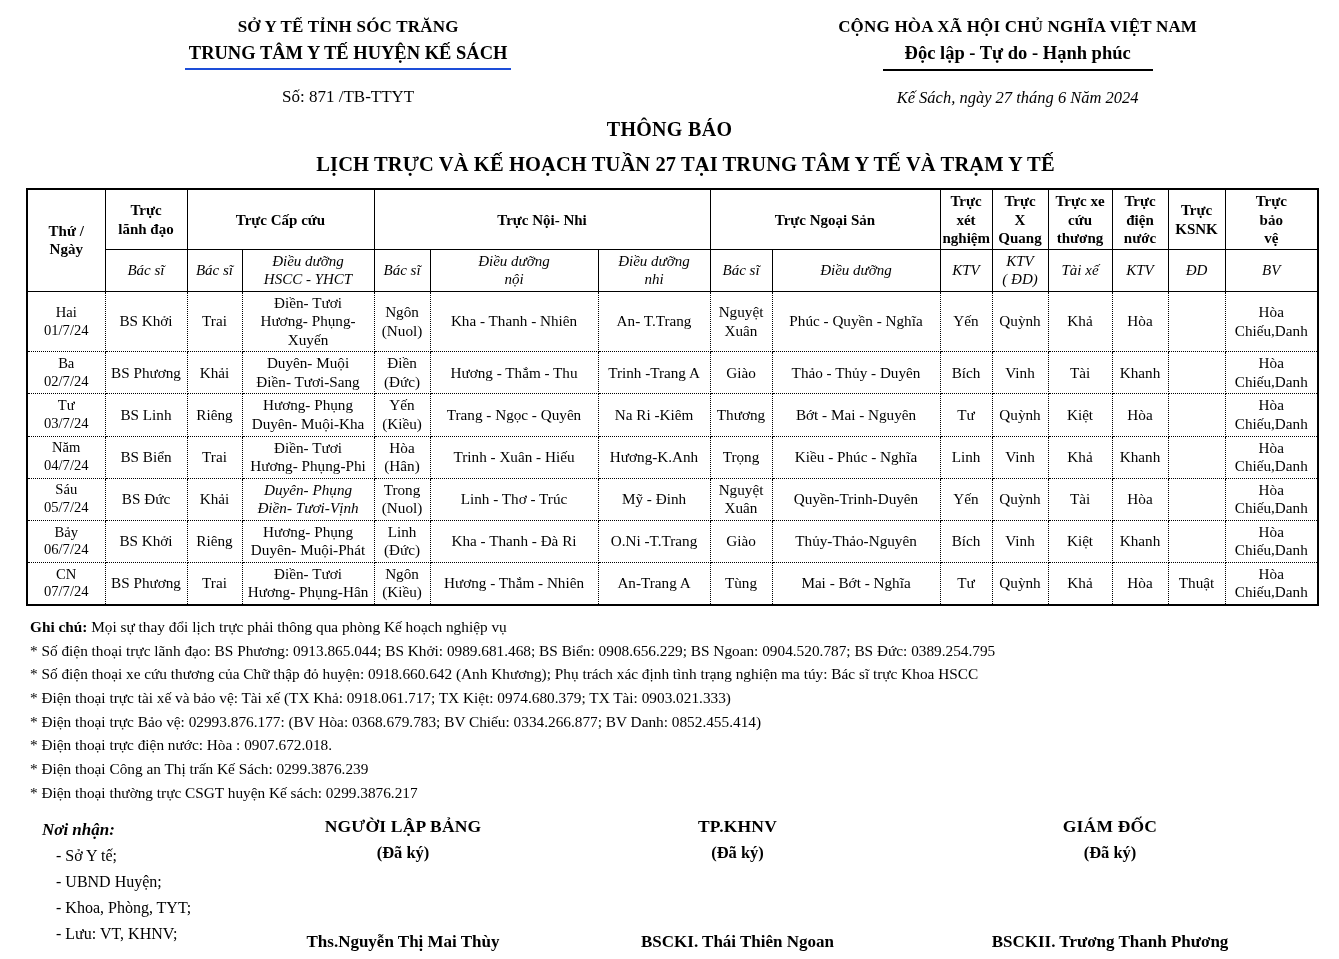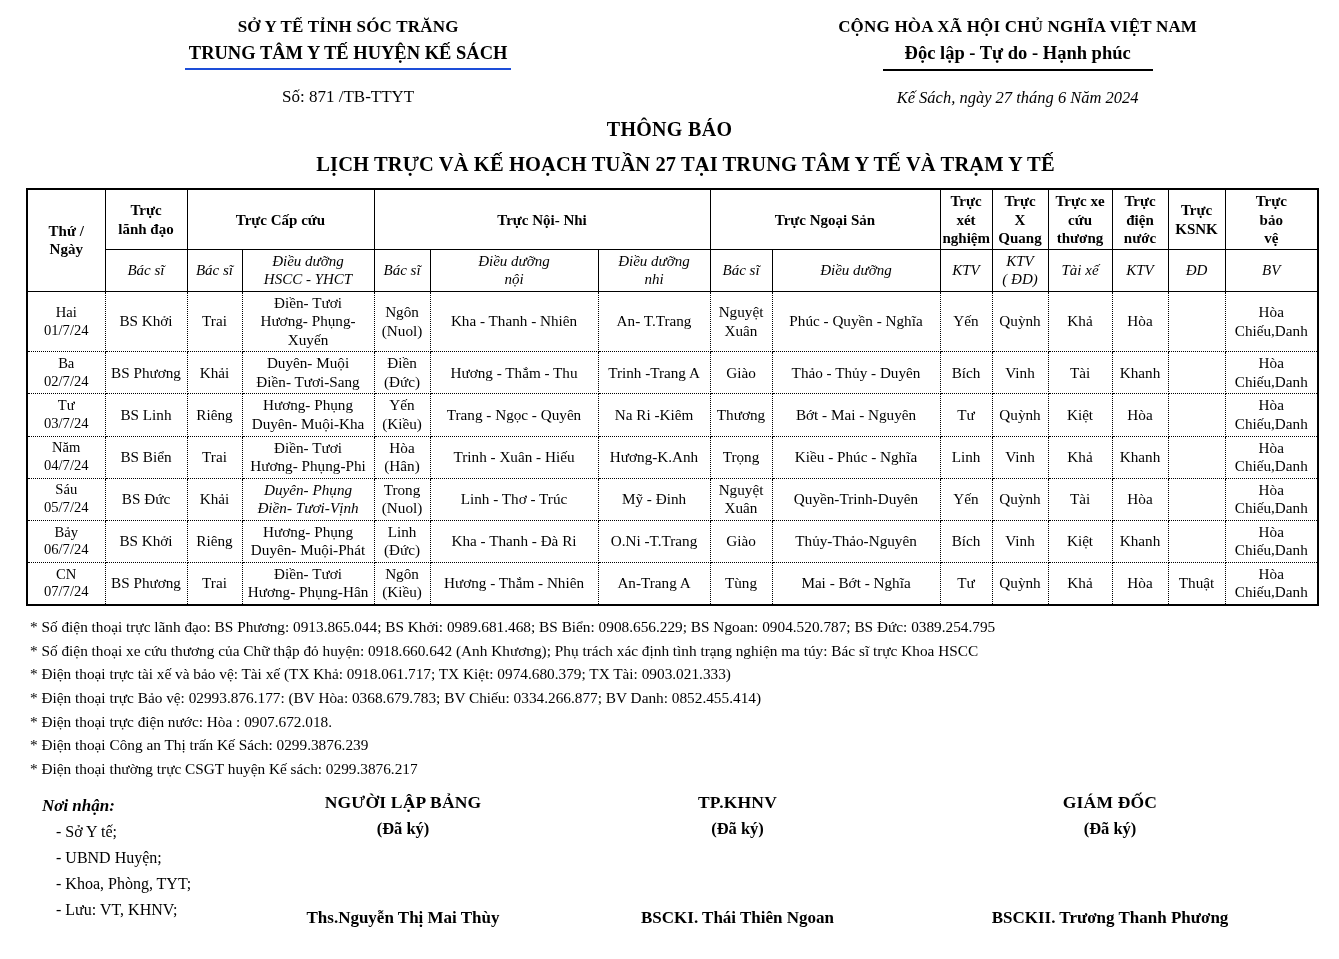--- a/index.html
+++ b/index.html
@@ -423,20 +423,23 @@
           <td style="white-space: pre-line;">Hòa</td>
           <td style="white-space: pre-line;">Thuật</td>
           <td style="white-space: pre-line;">Hòa
 Chiếu,Danh</td>
         </tr>
       </tbody>
   </table>
 </div>
 
 <div class="notes">
+  <div>
+    <span class="ghi-chu-label">Ghi chú:</span><span> Mọi sự thay đổi lịch trực phải thông qua phòng Kế hoạch nghiệp vụ</span>
+  </div>
   <div id="notes-lines">
       <div>* Số điện thoại trực lãnh đạo: BS Phương: 0913.865.044; BS Khởi:  0989.681.468; BS Biển: 0908.656.229; BS Ngoan: 0904.520.787; BS Đức: 0389.254.795</div>
       <div>* Số điện thoại xe cứu thương của Chữ thập đỏ huyện: 0918.660.642 (Anh Khương); Phụ trách xác định tình trạng nghiện ma túy: Bác sĩ trực Khoa HSCC</div>
       <div>* Điện thoại trực tài xế và bảo vệ: Tài  xế (TX  Khả: 0918.061.717;  TX Kiệt: 0974.680.379; TX Tài: 0903.021.333)</div>
       <div>* Điện thoại trực Bảo vệ: 02993.876.177: (BV Hòa: 0368.679.783; BV Chiếu: 0334.266.877; BV  Danh: 0852.455.414)</div>
       <div>* Điện thoại trực điện nước: Hòa : 0907.672.018.</div>
       <div>* Điện thoại Công an Thị trấn Kế Sách: 0299.3876.239</div>
       <div>* Điện thoại thường trực CSGT huyện Kế sách: 0299.3876.217</div>
     </div>
 </div>

